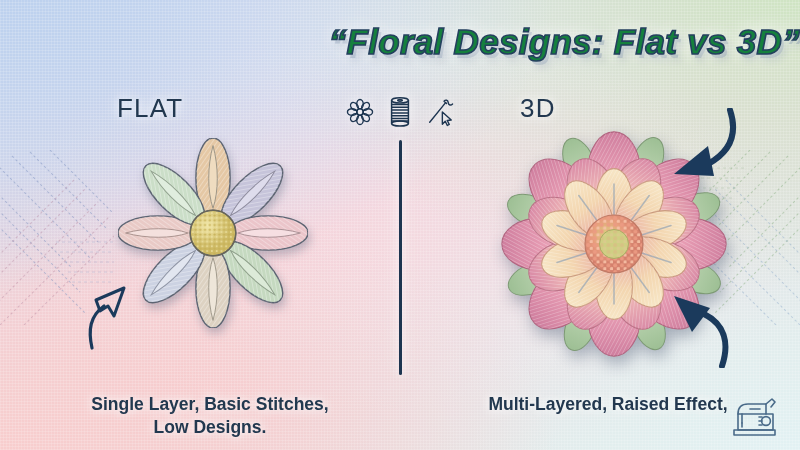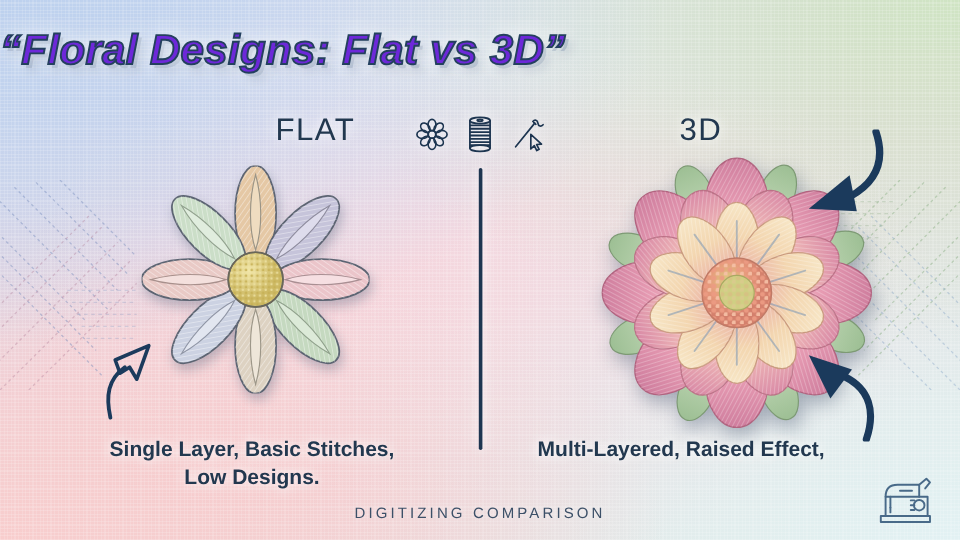--- a/index.html
+++ b/index.html
@@ -33,40 +33,40 @@
     background:radial-gradient(90% 80% at 50% 50%, rgba(255,255,255,.10) 0%, rgba(255,255,255,0) 60%);
   }
 
   
   .hatch{position:absolute;top:150px;height:175px;width:120px;opacity:.55;}
   .hatch.left{left:-6px;}
   .hatch.right{right:-6px;}
 
   
   .title{
-    position:absolute;left:0;right:0;top:22px;text-align:left;
+    position:absolute;left:0;right:0;top:22px;text-align:right;
     font-size:35px;font-weight:bold;font-style:italic;letter-spacing:.3px;
-    color:#6d28d9;
+    color:#15803d;
     -webkit-text-stroke:1.6px #24405e;
     text-shadow:
       0 0 16px rgba(255,255,255,.95),
       0 0 28px rgba(255,255,255,.7),
       3px 4px 0 rgba(120,140,168,.40),
       5px 6px 7px rgba(90,110,140,.30);
     white-space:nowrap;
   }
 
   
   .collabel{
     position:absolute;top:93px;
     font-size:26px;letter-spacing:1.2px;color:#22384f;font-weight:400;
     text-shadow:0 0 10px rgba(255,255,255,.95),0 0 18px rgba(255,255,255,.8);
   }
-  .collabel.flat{left:136px;width:160px;text-align:right;}
-  .collabel.td{left:504px;width:160px;text-align:center;}
+  .collabel.flat{left:117px;width:160px;text-align:left;}
+  .collabel.td{left:520px;width:160px;text-align:left;}
 
   
   .iconrow{
     position:absolute;left:318px;top:90px;width:164px;height:44px;
     display:flex;align-items:center;justify-content:center;gap:12px;
     filter:drop-shadow(0 0 7px rgba(255,255,255,.95));
   }
 
   
   .divider{
@@ -80,23 +80,24 @@
   .flower.flat{left:118px;top:138px;width:190px;height:190px;
     filter:drop-shadow(2px 5px 5px rgba(80,95,120,.35));}
   .flower.d3{left:498px;top:128px;width:232px;height:232px;
     filter:drop-shadow(3px 7px 8px rgba(80,95,120,.45));}
 
   
   .caption{
     position:absolute;font-size:17.5px;font-weight:bold;color:#22384f;
     line-height:1.32;text-align:center;
     text-shadow:0 0 9px rgba(255,255,255,.95),0 0 16px rgba(255,255,255,.75);
+    margin-top:30px;
   }
   .caption.left{left:40px;top:363px;width:340px;}
-  .caption.right{left:448px;top:363px;width:320px;text-align:left;}
+  .caption.right{left:448px;top:363px;width:320px;text-align:center;}
   .caption .l2{display:block;}
 
   
   .footer{
     position:absolute;left:0;right:0;top:421px;text-align:center;
     font-size:12.5px;letter-spacing:2.6px;color:#3c5068;font-weight:500;
     text-shadow:0 0 8px rgba(255,255,255,.9);
   }
 
   
@@ -482,21 +483,20 @@
   </svg>
 
   <div class="caption left">
     <span>Single Layer, Basic Stitches,</span>
     <span class="l2">Low Designs.</span>
   </div>
   <div class="caption right">
     <span>Multi-Layered, Raised Effect,</span>
   </div>
 
-  <div class="footer">DIGITIZING COMPARISON</div>
 
   <svg class="arrow a1" viewBox="0 0 62 68">
     <path d="M14,66 C10,48 12,34 26,24" fill="none" stroke="#1b3a5c" stroke-width="3.2" stroke-linecap="round"></path>
     <path d="M18,18 L46,6 L36,34 L30,24 L22,29 Z" fill="none" stroke="#1b3a5c" stroke-width="3" stroke-linejoin="round"></path>
   </svg>
 
   <svg class="arrow a2" viewBox="0 0 82 76">
     <path d="M62,2 C70,26 62,44 40,56" fill="none" stroke="#1b3a5c" stroke-width="6" stroke-linecap="round"></path>
     <path d="M6,66 L40,38 L46,68 Z" fill="#1b3a5c"></path>
   </svg>

